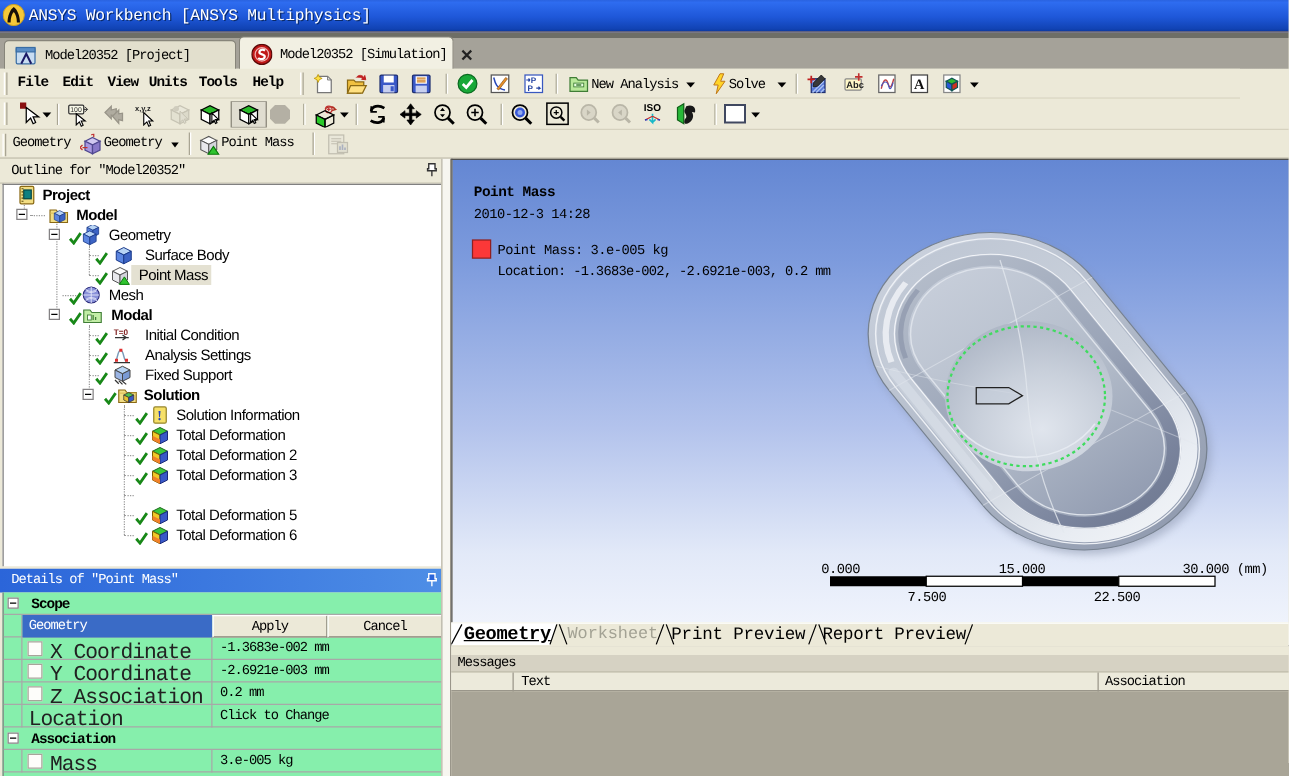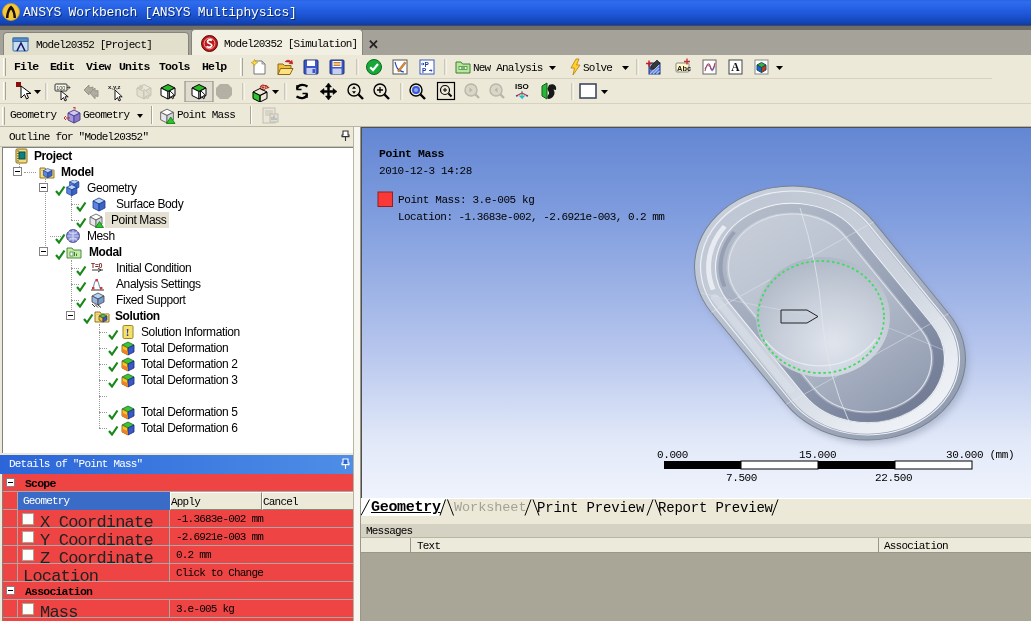--- a/index.html
+++ b/index.html
@@ -31,29 +31,29 @@
 .trow{position:absolute;height:16px;width:100%;left:2px}
 .tvl{position:absolute;width:1px;border-left:1px dotted #9a9a9a}
 .thl{position:absolute;height:1px;border-top:1px dotted #9a9a9a}
 .tlbl{position:absolute;top:1px;font-family:"Liberation Sans";font-size:12px;letter-spacing:-0.4px;white-space:pre}
 .exp{position:absolute;top:3px;width:9px;height:9px;background:#fff;border:1px solid #848284}
 .exp i{position:absolute;left:1px;top:3px;width:5px;height:1px;background:#000}
 .icon{position:absolute;width:16px;height:16px}
 .chk{position:absolute;width:11px;height:11px}
 #detailhdr{left:0;top:455px;width:353px;height:19px;background:linear-gradient(90deg,#2b65d9,#4e8ee6);color:#fff}
 #detailhdr .t{position:absolute;left:9px;top:3px;font-size:11px;letter-spacing:-0.8px}
-#details{left:2px;top:474px;width:351px;height:147px;background:#ef4444;border-left:1px solid #808080}
+#details{left:2px;top:474px;width:351px;height:147px;background:#86efac;border-left:1px solid #808080}
 .drow{position:absolute;left:0;width:351px;height:18px;border-bottom:1px solid #a8a8a8}
 .dgut{position:absolute;left:0;top:0;width:15px;height:18px;border-right:1px solid #a8a8a8}
 .dlab{position:absolute;left:16px;top:0;width:151px;height:18px;border-right:1px solid #a8a8a8;padding:3px 0 0 4px;font-size:17px;letter-spacing:-0.8px;color:#222}
 .dval{position:absolute;left:167px;top:0;width:184px;height:18px;padding:3px 0 0 6px;font-size:11px;letter-spacing:-0.8px}
 .dchk{position:absolute;left:3px;top:3px;width:12px;height:12px;border:1px solid #a8a49a;background:#fdfdfa}
 .dhead{font-weight:bold;font-size:11.5px}
 #pin1,#pin2{position:absolute;width:10px;height:12px}
-.btn{background:#ece9d8;border-top:1px solid #fff;border-left:1px solid #fff;border-right:1.5px solid #888478;border-bottom:1.5px solid #888478;text-align:left;padding-top:3px;font-size:11px;letter-spacing:-0.8px}
+.btn{background:#ece9d8;border-top:1px solid #fff;border-left:1px solid #fff;border-right:1.5px solid #888478;border-bottom:1.5px solid #888478;text-align:center;padding-top:3px;font-size:11px;letter-spacing:-0.8px}
 
 #split{left:353px;top:127px;width:8px;height:494px;background:#f7f6f0;border-left:1px solid #b8b4a4;border-right:1px solid #9a968a}
 
 #vp{left:361px;top:127px;width:670px;height:371px;background:linear-gradient(#6487d3 0%,#7d9bdd 22%,#b3c3ec 58%,#e2e9f8 85%,#eff3fc 100%);border-top:1px solid #505050;border-left:1px solid #505050}
 #vptabs{left:361px;top:498px;width:670px;height:19px;background:#fff;border-bottom:1px solid #808080;font-size:14px;letter-spacing:-1px;white-space:pre}
 
 #msggap{left:361px;top:517px;width:670px;height:7px;background:#ece9d8}
 #msgbar{left:361px;top:524px;width:670px;height:13px;background:#d6d2c3}
 #msghdr{left:361px;top:537px;width:670px;height:16px;background:#eceadb;border-top:1px solid #b9b5a4;border-bottom:1px solid #9a968a}
 #msgbody{left:361px;top:553px;width:670px;height:68px;background:#a9a597}
@@ -621,21 +621,21 @@
       <div class="dlab"><span class="dchk"></span><span style="padding-left:17px">X Coordinate</span></div>
       <div class="dval">-1.3683e-002 mm</div>
     </div>
   <div class="drow" style="top:54px">
       <div class="dgut"></div>
       <div class="dlab"><span class="dchk"></span><span style="padding-left:17px">Y Coordinate</span></div>
       <div class="dval">-2.6921e-003 mm</div>
     </div>
   <div class="drow" style="top:72px">
       <div class="dgut"></div>
-      <div class="dlab"><span class="dchk"></span><span style="padding-left:17px">Z Coordinate</span></div>
+      <div class="dlab"><span class="dchk"></span><span style="padding-left:17px">Z Association</span></div>
       <div class="dval">0.2 mm</div>
     </div>
   <div class="drow" style="top:90px">
       <div class="dgut"></div>
       <div class="dlab">Location</div>
       <div class="dval">Click to Change</div>
     </div>
   <div class="drow" style="top:108px">
       <div class="exp" style="left:3px;top:4px">
         <i></i>

